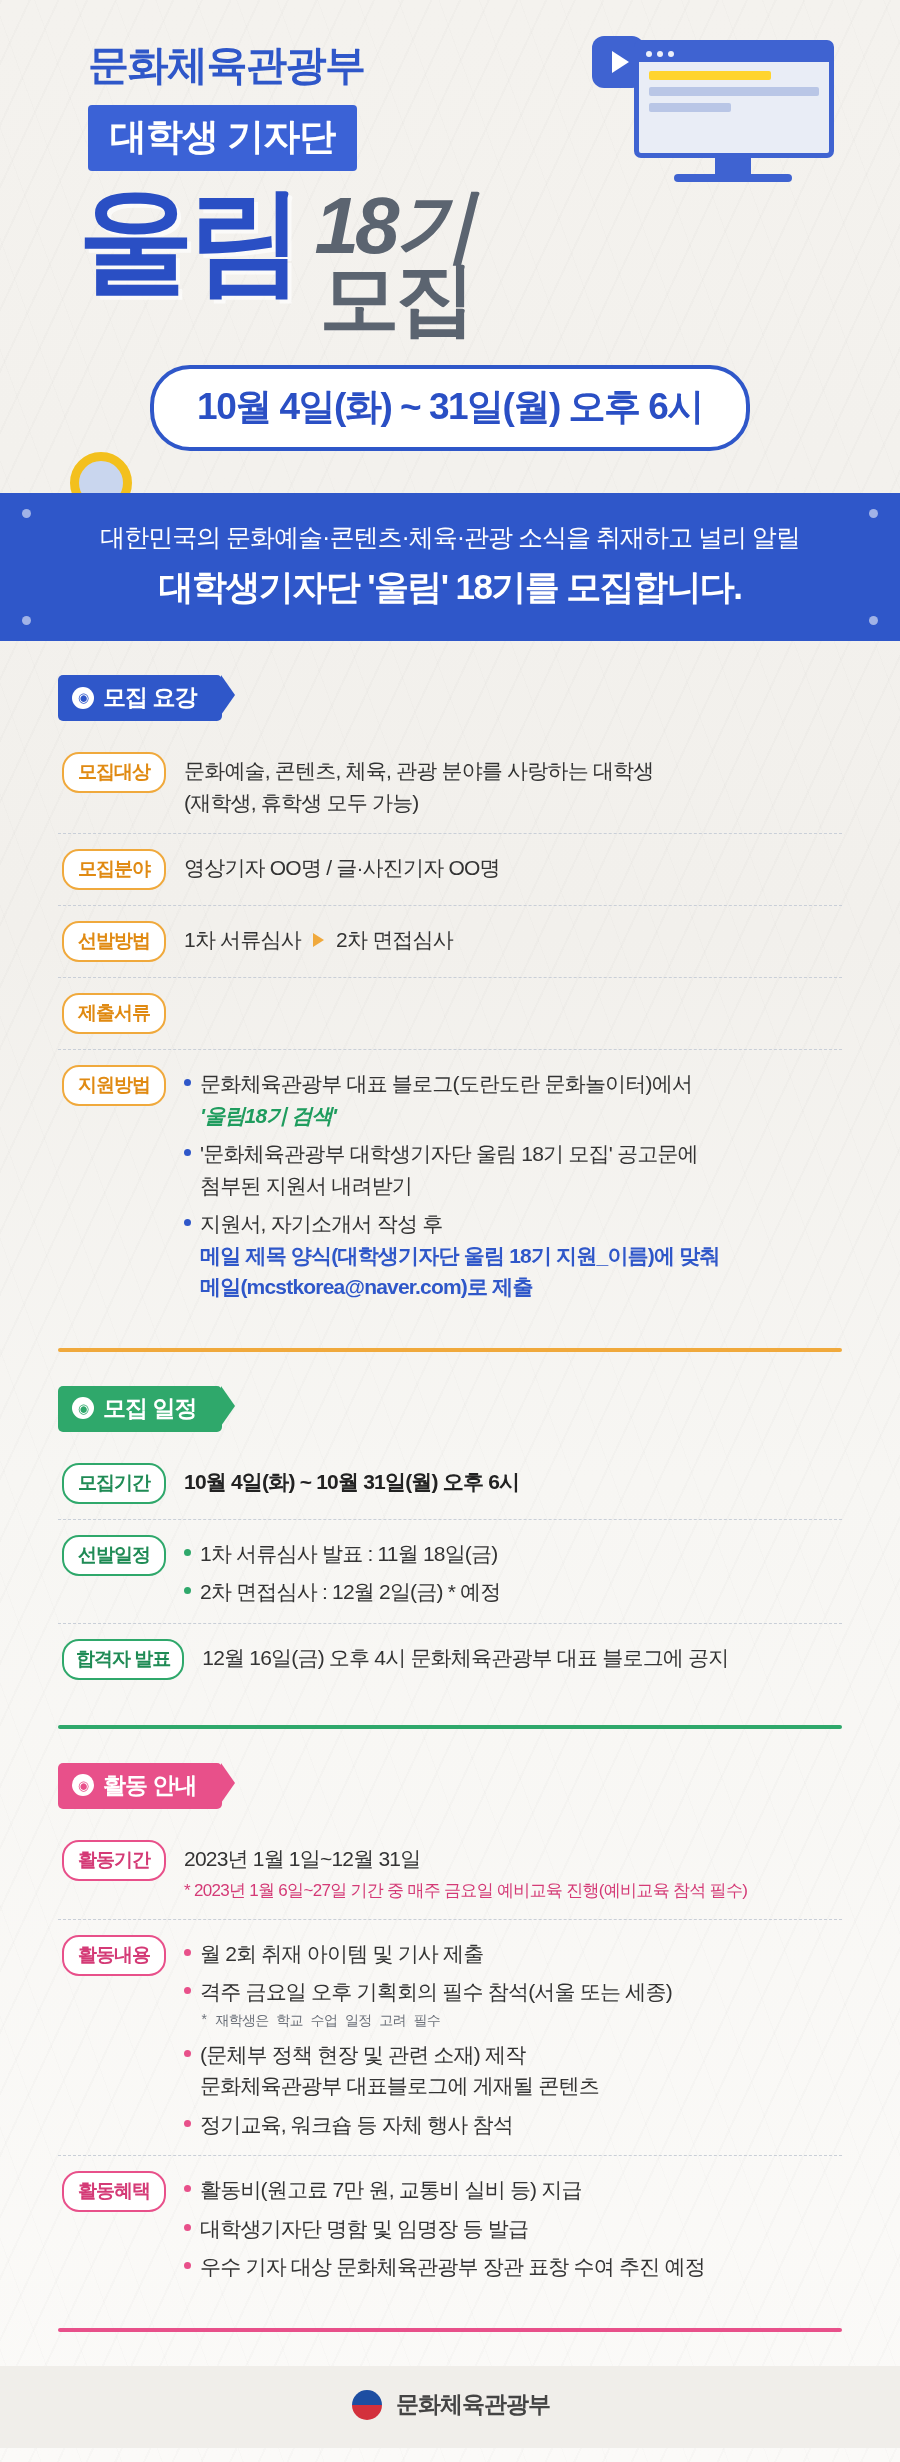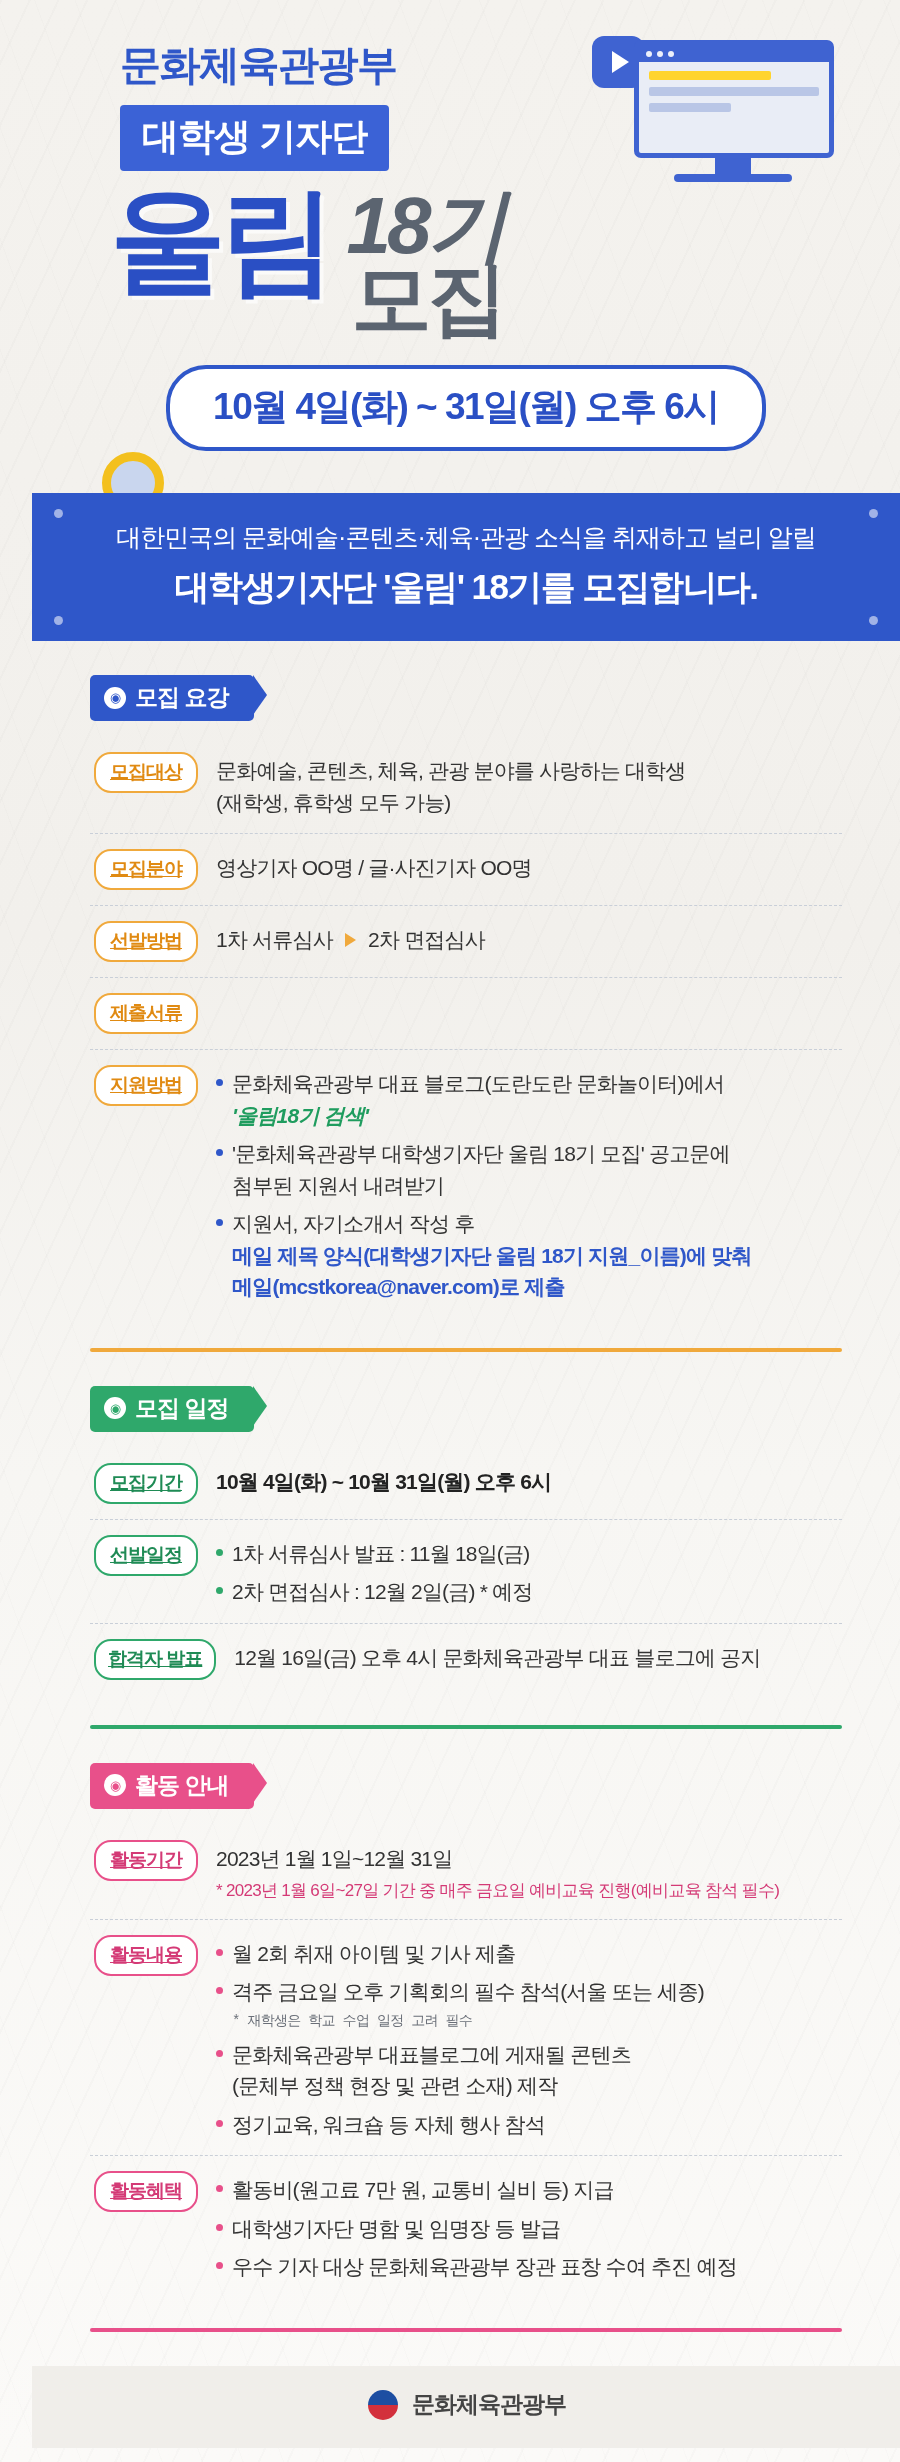--- a/index.html
+++ b/index.html
@@ -9,21 +9,20 @@
     background: #ffffff;
     color: #222;
   }
   .poster {
     width: 900px;
     min-height: 2462px;
     position: relative;
     background:
       linear-gradient(180deg, #f4f2ee 0%, #f2f0ec 38%, #f7f6f3 60%, #fbfaf8 100%);
     overflow: hidden;
-    padding-left: 32px;
   }
   
   .poster:before {
     content: "";
     position: absolute; inset: 0;
     background-image:
       repeating-linear-gradient(115deg, rgba(0,0,0,0.014) 0 2px, rgba(255,255,255,0) 2px 26px),
       repeating-linear-gradient(70deg, rgba(0,0,0,0.012) 0 1px, rgba(255,255,255,0) 1px 38px);
     pointer-events: none;
   }
@@ -135,21 +134,21 @@
   .flag-blue .flag-ico { color: #2f57c9; }
   .flag-green .flag-ico { color: #2fa86b; }
   .flag-pink .flag-ico { color: #e8508a; }
 
   .panel { margin-top: 16px; }
   .row { display: flex; gap: 18px; padding: 15px 4px 15px 4px; align-items: flex-start; }
   .row + .row { border-top: 1px dashed #c9cfd8; }
   .tag {
     flex: 0 0 auto; min-width: 104px; text-align: center;
     font-size: 19px; font-weight: 700; letter-spacing: -1px;
-    border-radius: 17px; padding: 5px 12px 6px 12px; background: #fff; text-decoration: underline;
+    border-radius: 17px; padding: 5px 12px 6px 12px; background: #fff;
   }
   .tag-blue { border: 2px solid #f0a93c; color: #e08a12; }
   .tag-green { border: 2px solid #2fa86b; color: #1f8b55; }
   .tag-pink { border: 2px solid #e8508a; color: #d43a76; }
   .rowbody { flex: 1 1 auto; font-size: 21px; line-height: 1.5; letter-spacing: -0.8px; color: #333; padding-top: 3px; }
   .rowbody.bold { font-weight: 800; color: #222; }
   .bul { position: relative; padding-left: 16px; margin-bottom: 7px; }
   .bul:last-child { margin-bottom: 0; }
   .bul:before {
     content: ""; position: absolute; left: 0; top: 11px;
@@ -344,22 +343,22 @@
 
       <div class="row">
         <div class="tag tag-pink">활동내용</div>
         <div class="rowbody">
           <div class="bul bul-p">월 2회 취재 아이템 및 기사 제출</div>
           <div class="bul bul-p">
             <div>격주 금요일 오후 기획회의 필수 참석(서울 또는 세종)</div>
             <div class="sub">* 재학생은 학교 수업 일정 고려 필수</div>
           </div>
           <div class="bul bul-p">
+            <div>(문체부 정책 현장 및 관련 소재) 제작</div>
             <div>문화체육관광부 대표블로그에 게재될 콘텐츠</div>
-            <div>(문체부 정책 현장 및 관련 소재) 제작</div>
           </div>
           <div class="bul bul-p">정기교육, 워크숍 등 자체 행사 참석</div>
         </div>
       </div>
 
       <div class="row">
         <div class="tag tag-pink">활동혜택</div>
         <div class="rowbody">
           <div class="bul bul-p">활동비(원고료 7만 원, 교통비 실비 등) 지급</div>
           <div class="bul bul-p">대학생기자단 명함 및 임명장 등 발급</div>

